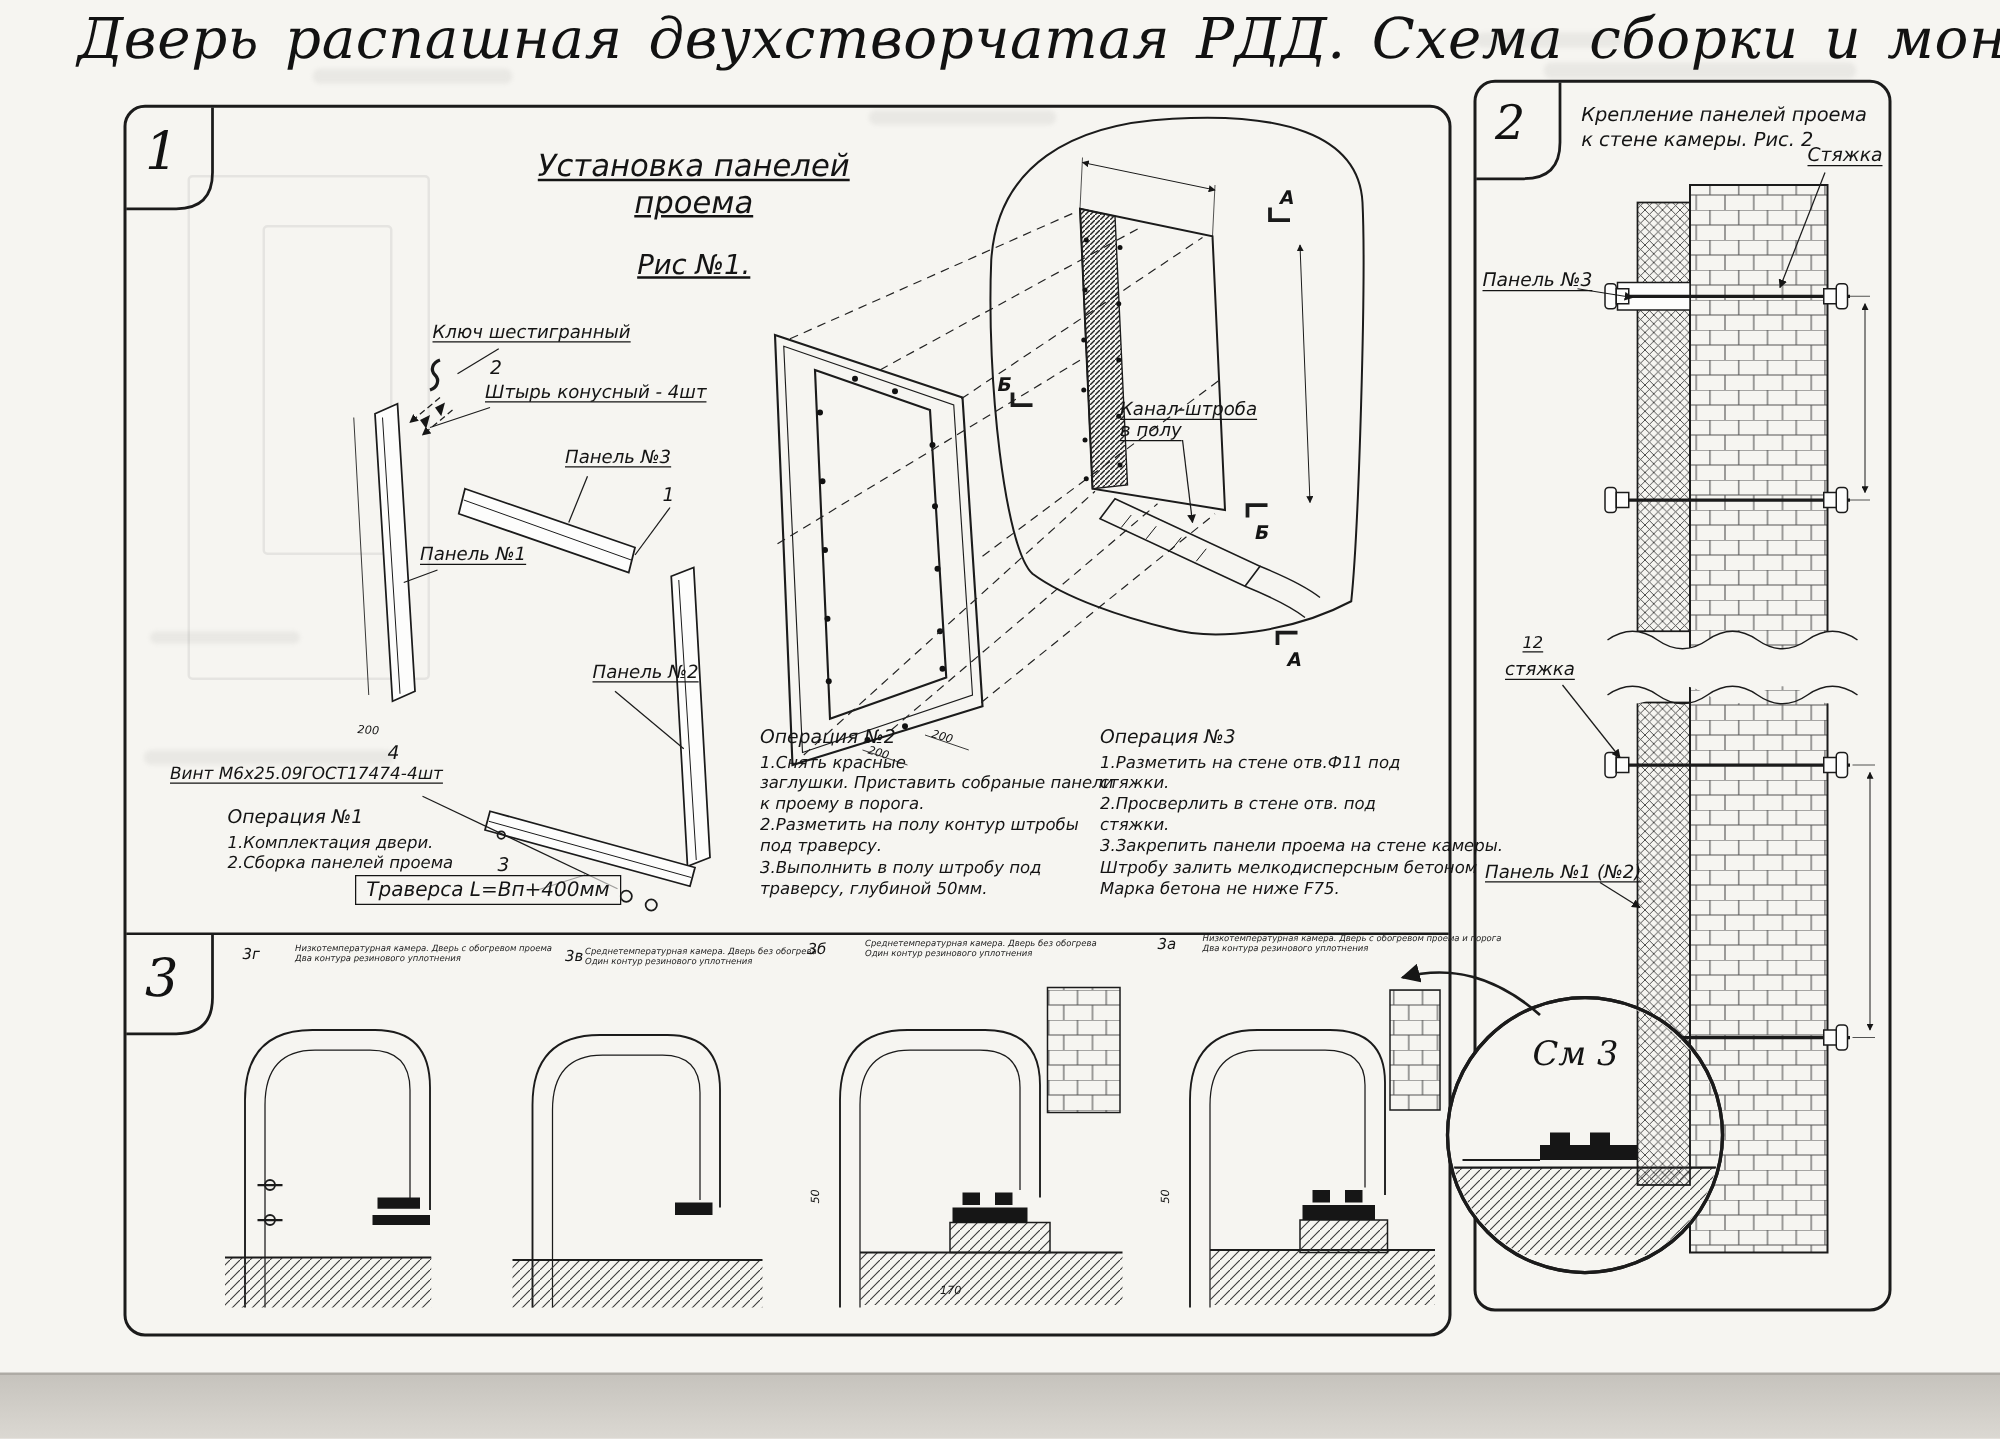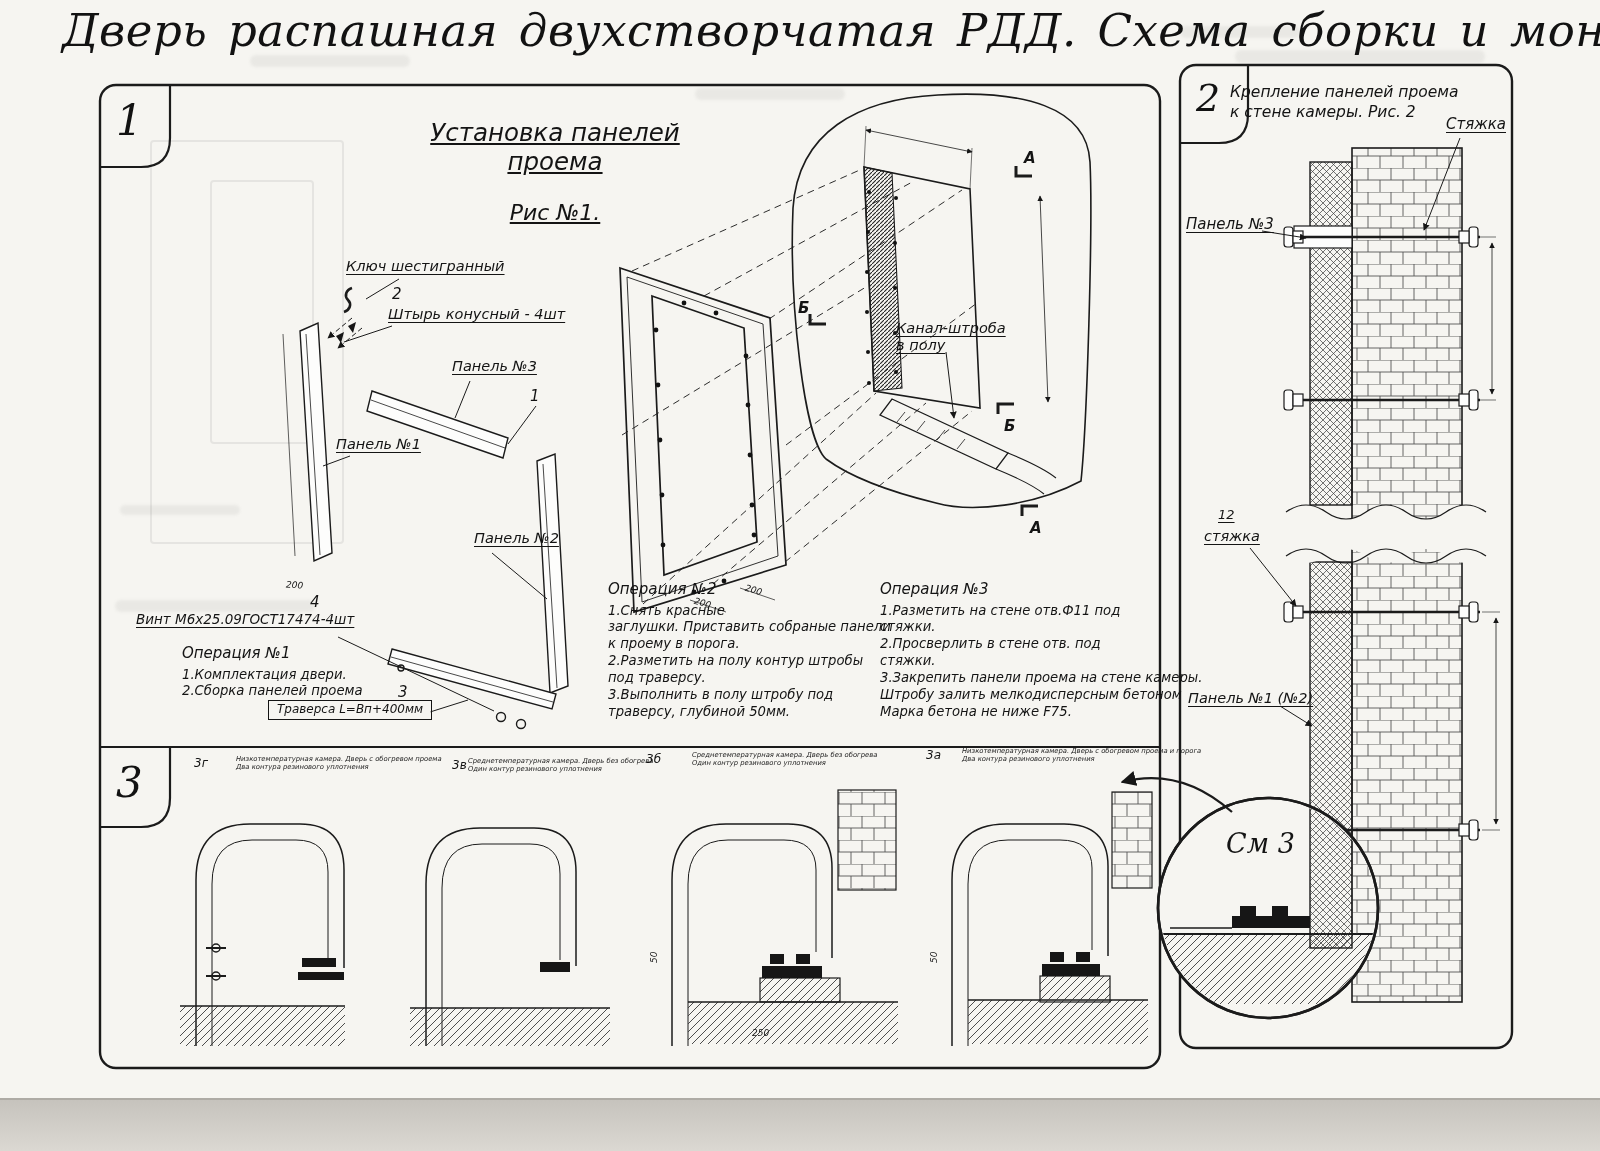--- a/index.html
+++ b/index.html
@@ -12,21 +12,21 @@
         background:linear-gradient(#c6c3bd,#dcd9d3);border-top:2px solid #aeaba5;}
   .lbl{position:absolute;z-index:3;font:italic 14.5px/1.15 "DejaVu Sans",sans-serif;color:#141414;white-space:nowrap;}
   .u{text-decoration:underline;text-underline-offset:3px;text-decoration-thickness:1.2px;}
   .callout{font-size:15px;}
   .dim{font-size:9px;}
   .sheet-title{position:absolute;left:62px;top:6px;width:1490px;z-index:3;
         font:italic 45px/1.1 "DejaVu Serif",serif;color:#121212;letter-spacing:.5px;word-spacing:6px;white-space:nowrap;}
   .fig1-head{position:absolute;left:380px;top:118px;width:350px;text-align:center;z-index:3;text-decoration:underline;}
   .fig1-head .t1{font:italic 24.5px "DejaVu Sans",sans-serif;}
   .fig1-head .t2{font:italic 22px "DejaVu Sans",sans-serif;margin-top:24px;}
-  .fig2-head{position:absolute;left:1230px;top:82px;width:240px;z-index:3;}
+  .fig2-head{position:absolute;left:1265px;top:82px;width:240px;z-index:3;}
   .fig2-head div{font:italic 15.5px/1.3 "DejaVu Sans",sans-serif;}
   .badge-num{position:absolute;z-index:3;font:italic 42px "DejaVu Serif",serif;color:#121212;}
   .opblock{position:absolute;z-index:3;}
   .opblock .optitle{font:italic 15px/1.3 "DejaVu Sans",sans-serif;margin-bottom:3px;}
   .opblock .opline{font:italic 13.2px/1.28 "DejaVu Sans",sans-serif;}
   .cap{position:absolute;z-index:3;font:italic 6.8px/1.25 "DejaVu Sans",sans-serif;color:#222;white-space:nowrap;}
   .secid{position:absolute;z-index:3;font:italic 12px "DejaVu Sans",sans-serif;}
   .see3{position:absolute;z-index:3;font:italic 27px "DejaVu Serif",serif;}
   .marker{font-weight:bold;font-size:15px;}
   .boxed{border:1.3px solid #141414;padding:2px 8px;background:rgba(246,245,241,.6);}
@@ -295,36 +295,36 @@
   <span class="lbl u" style="left:346px;top:258px">Ключ шестигранный</span>
   <span class="lbl callout" style="left:392px;top:286px">2</span>
   <span class="lbl u" style="left:388px;top:306px">Штырь конусный - 4шт</span>
   <span class="lbl u" style="left:452px;top:358px">Панель №3</span>
   <span class="lbl callout" style="left:530px;top:388px">1</span>
   <span class="lbl u" style="left:336px;top:436px">Панель №1</span>
   <span class="lbl u" style="left:474px;top:530px">Панель №2</span>
   <span class="lbl callout" style="left:310px;top:594px">4</span>
   <span class="lbl u" style="left:136px;top:612px;font-size:13.5px">Винт М6х25.09ГОСТ17474-4шт</span>
   <span class="lbl callout" style="left:398px;top:684px">3</span>
-  <span class="lbl boxed" style="left:268px;top:700px;font-size:12px">Траверса  L=Вп+400мм</span>
+  <span class="lbl boxed" style="left:284px;top:700px;font-size:16px">Траверса  L=Вп+400мм</span>
   <div class="lbl" style="left:896px;top:320px;text-align:left">
     <div class="u">Канал-штроба</div>
     <div class="u">в полу</div>
   </div>
   <span class="lbl marker" style="left:1024px;top:150px">А</span>
   <span class="lbl marker" style="left:1030px;top:520px">А</span>
   <span class="lbl marker" style="left:798px;top:300px">Б</span>
   <span class="lbl marker" style="left:1004px;top:418px">Б</span>
 
   <span class="lbl dim" style="left:286px;top:580px;transform:rotate(4deg)">200</span>
   <span class="lbl dim" style="left:694px;top:598px;transform:rotate(16deg)">200</span>
   <span class="lbl dim" style="left:745px;top:585px;transform:rotate(16deg)">200</span>
   <span class="lbl dim" style="left:648px;top:952px;transform:rotate(-90deg)">50</span>
   <span class="lbl dim" style="left:928px;top:952px;transform:rotate(-90deg)">50</span>
-  <span class="lbl dim" style="left:752px;top:1028px">250</span>
+  <span class="lbl dim" style="left:752px;top:1028px">170</span>
 
   <div class="opblock" style="left:182px;top:644px">
     <div class="optitle">Операция №1</div>
     <div class="opline">1.Комплектация двери.</div>
     <div class="opline">2.Сборка панелей проема</div>
   </div>
   <div class="opblock" style="left:608px;top:580px">
     <div class="optitle">Операция №2</div>
     <div class="opline">1.Снять красные</div>
     <div class="opline">заглушки. Приставить собраные панели</div>

